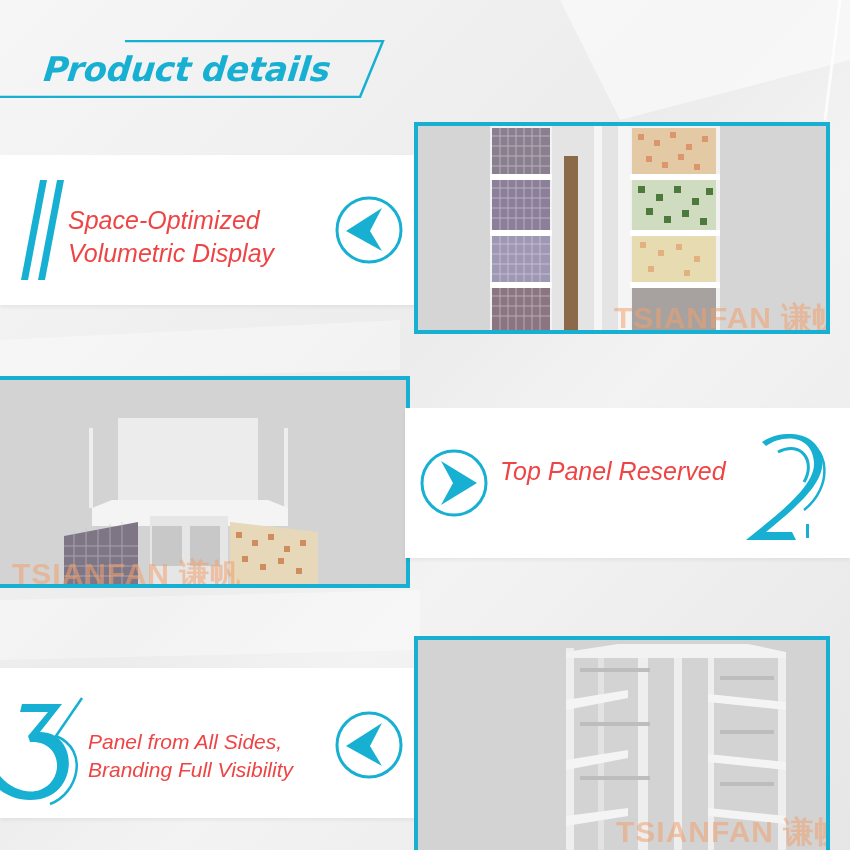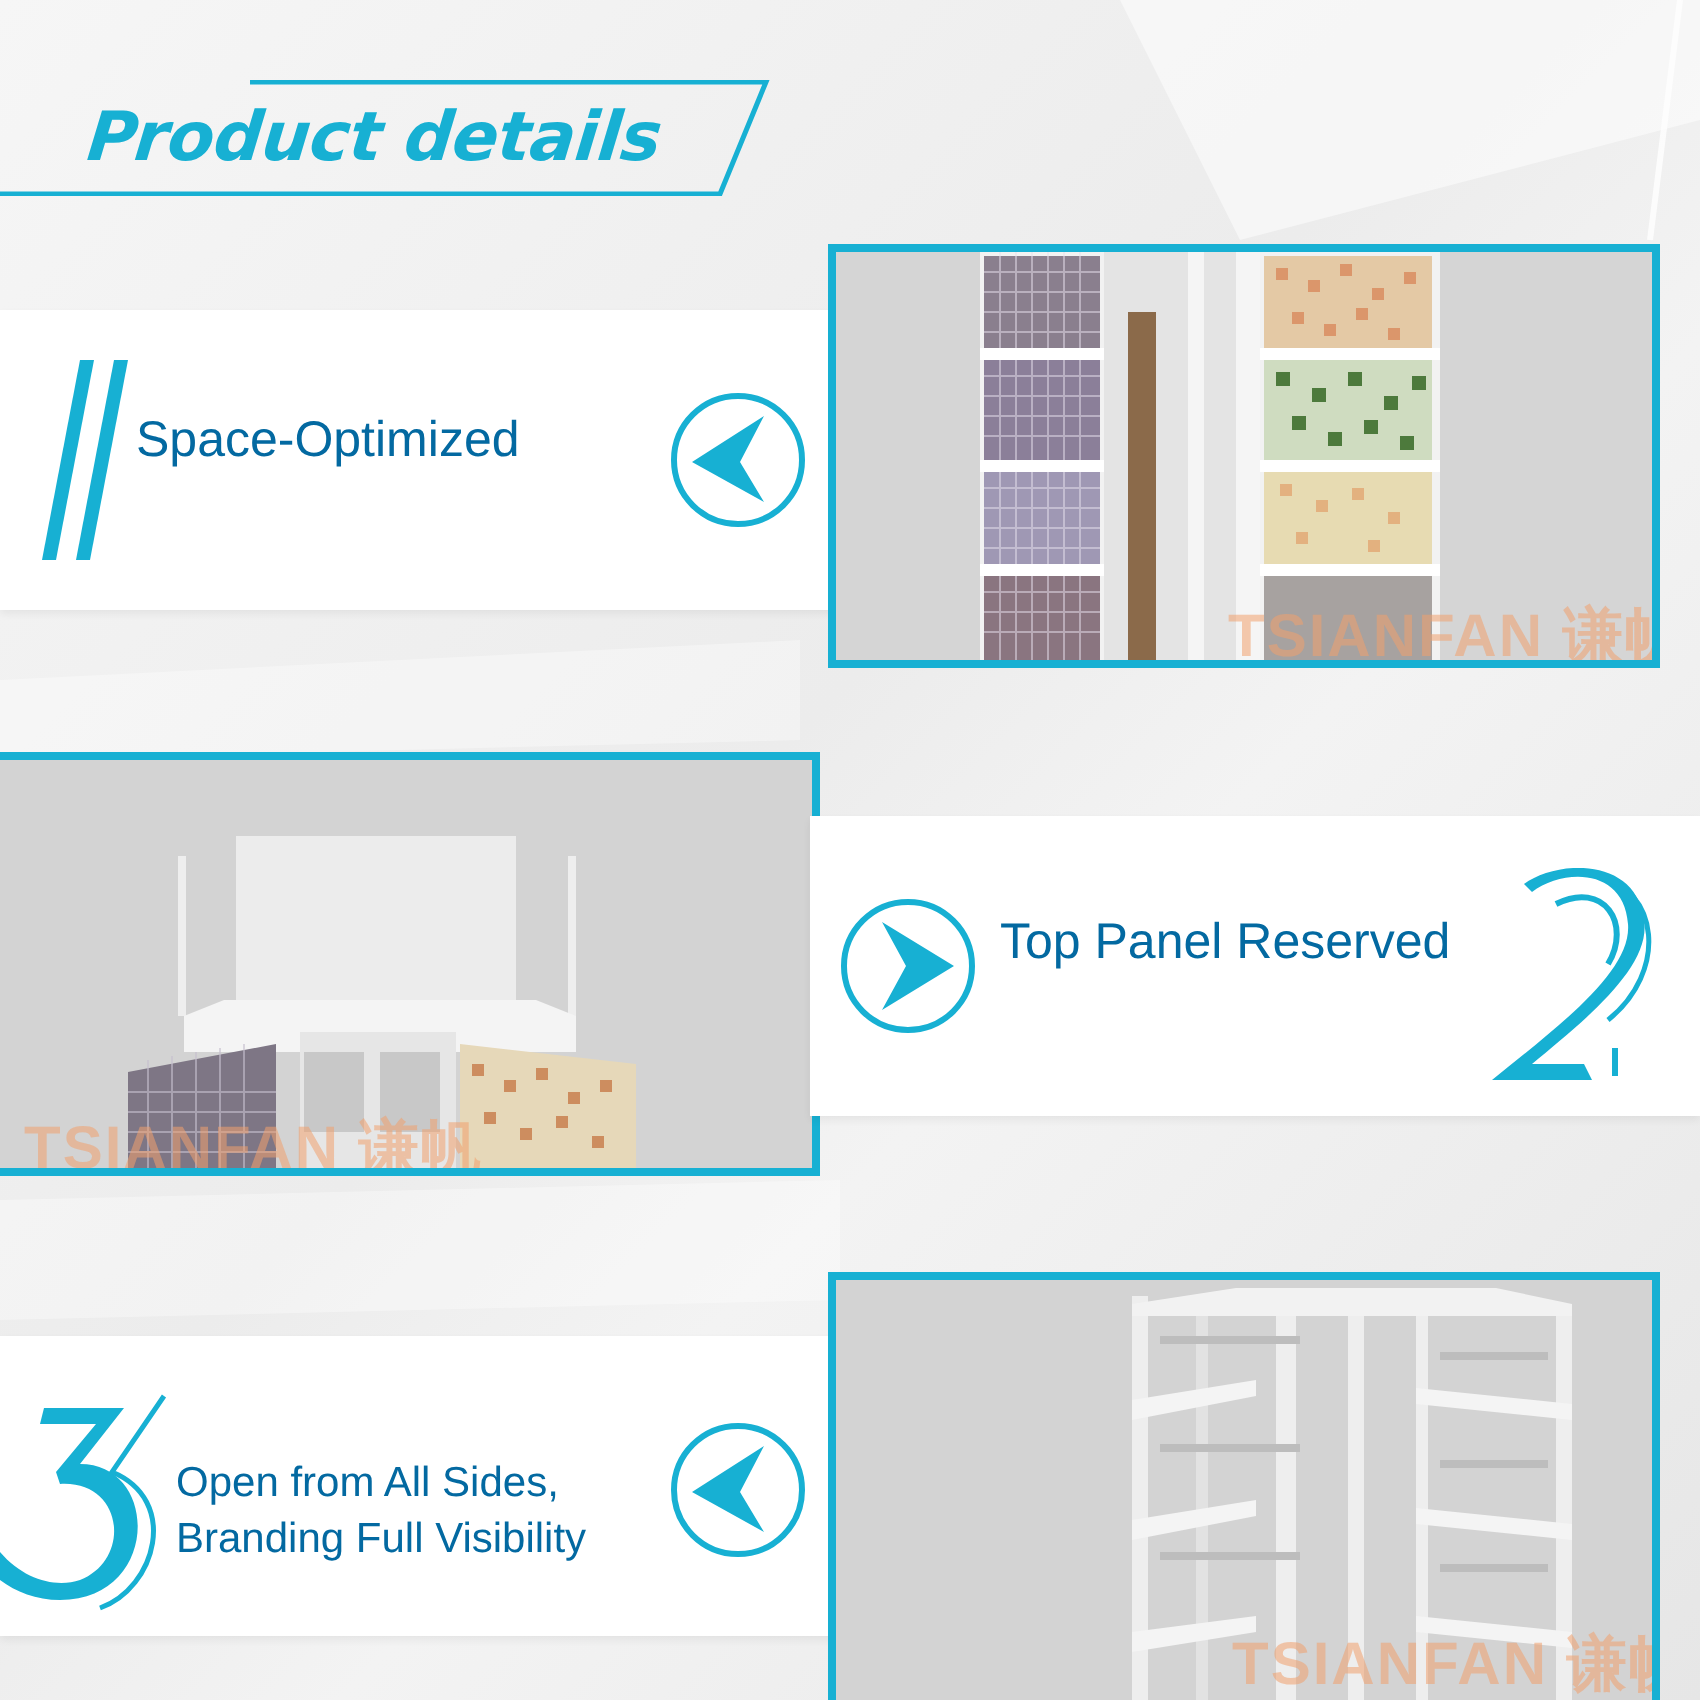--- a/index.html
+++ b/index.html
@@ -26,22 +26,23 @@
   
   .strip {
     background: #ffffff;
     box-shadow: 0 2px 4px rgba(0,0,0,0.06);
   }
   .strip1 { left: 0; top: 155px; width: 420px; height: 150px; }
   .strip2 { left: 405px; top: 408px; width: 445px; height: 150px; }
   .strip3 { left: 0; top: 668px; width: 420px; height: 150px; }
 
   .feature-text {
-    font-size: 25px; line-height: 33px; color: #0369a1;
+    font-size: 25px; line-height: 33px; color: #ef4444;
     font-family: "Liberation Sans", sans-serif;
+    font-style: italic;
   }
   .ft1 { left: 68px; top: 204px; }
   .ft2 { left: 500px; top: 455px; }
   .ft3 { left: 88px; top: 728px; font-size: 21px; line-height: 28px; }
 
   
   .photo {
     border: 4px solid #17b0d3;
     background: #d4d4d4;
     overflow: hidden;
@@ -74,20 +75,21 @@
 </svg>
 <div class="abs header-title">Product details</div>
 
 <div class="abs strip strip1"></div>
 <svg class="abs" style="left:20px;top:180px;" width="50" height="100" viewBox="0 0 50 100">
   <polygon points="20,0 27,0 8,100 1,100" fill="#17b0d3"></polygon>
   <polygon points="37,0 44,0 25,100 18,100" fill="#17b0d3"></polygon>
 </svg>
 <div class="abs feature-text ft1">
   <div>Space-Optimized</div>
+  <div>Volumetric Display</div>
 </div>
 <svg class="abs" style="left:334px;top:195px;" width="70" height="70" viewBox="0 0 70 70">
   <circle cx="35" cy="35" r="32" fill="none" stroke="#17b0d3" stroke-width="3"></circle>
   <polygon points="12,36 48,13 36,36 48,56" fill="#17b0d3"></polygon>
 </svg>
 
 <div class="abs photo photo1">
   <svg width="408" height="204" viewBox="0 0 408 204">
     <rect width="408" height="204" fill="#d5d5d5"></rect>
 
@@ -199,21 +201,21 @@
   <path d="M60,4 C92,10 96,52 66,76" fill="none" stroke="#17b0d3" stroke-width="2.5"></path>
   <rect x="68" y="90" width="3" height="14" fill="#17b0d3"></rect>
 </svg>
 
 <div class="abs strip strip3"></div>
 <svg class="abs" style="left:0px;top:696px;" width="84" height="110" viewBox="0 0 84 110">
   <path d="M22,8 L62,8 L40,36 C80,36 80,104 30,104 C18,104 8,100 0,94 L0,80 C12,94 28,98 40,94 C66,84 62,44 30,46 L28,40 L48,16 L20,16 Z" fill="#17b0d3"></path>
   <path d="M82,2 L56,40 C90,54 78,98 50,108" fill="none" stroke="#17b0d3" stroke-width="2.5"></path>
 </svg>
 <div class="abs feature-text ft3">
-  <div>Open from All Sides,</div>
+  <div>Panel from All Sides,</div>
   <div>Branding Full Visibility</div>
 </div>
 <svg class="abs" style="left:334px;top:710px;" width="70" height="70" viewBox="0 0 70 70">
   <circle cx="35" cy="35" r="32" fill="none" stroke="#17b0d3" stroke-width="3"></circle>
   <polygon points="12,36 48,13 36,36 48,56" fill="#17b0d3"></polygon>
 </svg>
 
 <div class="abs photo photo3">
   <svg width="408" height="210" viewBox="0 0 408 210">
     <rect width="408" height="210" fill="#d3d3d3"></rect>

